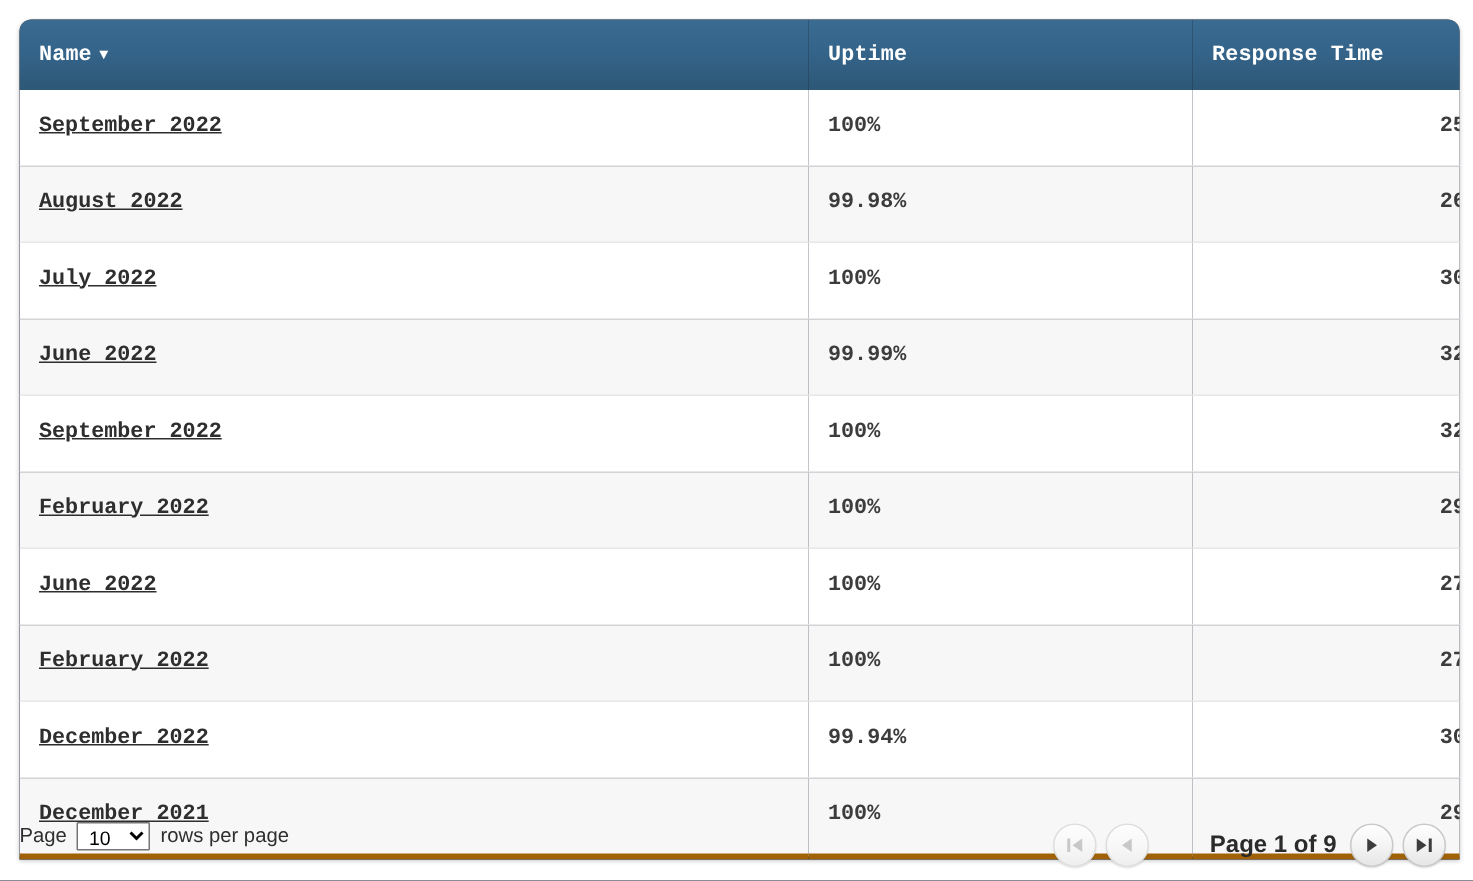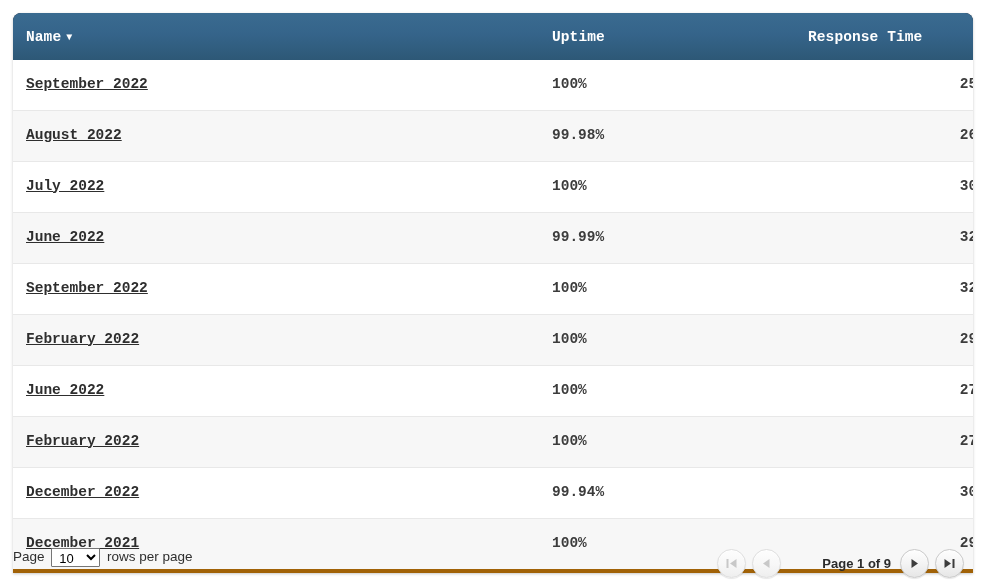--- a/index.html
+++ b/index.html
@@ -164,21 +164,21 @@
   .pg-btn.disabled {
     border-color: #dedede;
     background: linear-gradient(to bottom, #fdfdfd 0%, #f7f7f7 55%, #eeeeee 100%);
     cursor: default;
   }
   .pg-btn svg { display: block; }
   .pg-btn .glyph        { fill: #3c3c3c; }
   .pg-btn.disabled .glyph { fill: #c8c8c8; }
 
   .page-indicator {
-    font-size: 13px;
+    font-size: 16px;
     font-weight: bold;
     color: #2b2b2b;
     white-space: nowrap;
     padding: 0 3px;
     line-height: 29px;
     margin-left: 32px;
   }
 </style>
 </head>
 <body>

